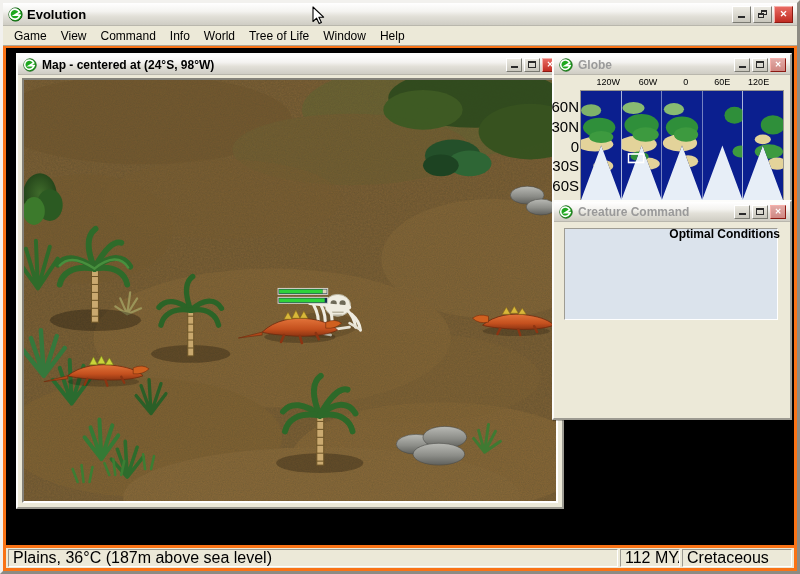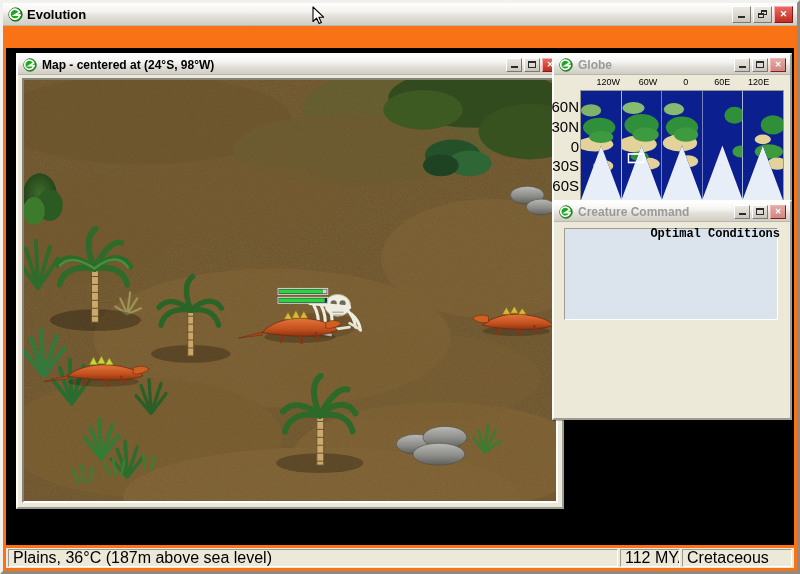--- a/index.html
+++ b/index.html
@@ -103,21 +103,21 @@
   .globe-plot-wrap{position:absolute;left:22px;right:2px;top:13px;bottom:2px;
     border:1px solid #9a988f;background:#dfeaf5;overflow:hidden;}
   .globe-lataxis{position:absolute;left:0;top:13px;bottom:2px;width:22px;}
   .globe-lataxis span{
     position:absolute;right:1px;font-size:15px;color:#000;transform:translateY(-50%);
     white-space:nowrap;
   }
 
   
   #creature-window{left:546px;top:152px;width:240px;height:220px;}
-  .cc-body{position:absolute;left:4px;top:22px;right:4px;bottom:4px;background:#ece9d8;font-family:Liberation Mono, monospace;}
+  .cc-body{position:absolute;left:4px;top:22px;right:4px;bottom:4px;background:#ece9d8;}
   .cc-display{
     position:absolute;left:6px;top:4px;right:8px;height:92px;
     background:#dbe3ec;
     border:1px solid;
     border-color:#9e9c93 #ffffff #ffffff #9e9c93;
     box-sizing:border-box;
   }
   .cc-optimal{
     position:absolute;right:6px;top:3px;font-size:12px;font-weight:bold;color:#000;
     white-space:nowrap;
@@ -184,20 +184,30 @@
         <span class="tbtn">
             <i class="min"></i>
           </span>
         <span class="tbtn">
             <i class="rest"></i>
           </span>
         <span class="tbtn close">✕</span>
       </span>
     </div>
 
+    <div class="menubar">
+      <div class="menuitem">Game</div>
+      <div class="menuitem">View</div>
+      <div class="menuitem">Command</div>
+      <div class="menuitem">Info</div>
+      <div class="menuitem">World</div>
+      <div class="menuitem">Tree of Life</div>
+      <div class="menuitem">Window</div>
+      <div class="menuitem">Help</div>
+    </div>
 
     <div class="mdi">
 
       <div class="child" id="map-window">
         <div class="titlebar inner">
           <span class="title-ico">
             <svg width="14" height="14" viewBox="0 0 15 15">
               <circle cx="7.5" cy="7.5" r="6.6" fill="#1fa81f" stroke="#0b5c0b" stroke-width="1"></circle>
               <path d="M11.2 9.6 A5 5 0 1 1 11.4 5.2 L6.6 8.2 L12.2 8.2" fill="none" stroke="#ffffff" stroke-width="1.7" stroke-linecap="round"></path>
             </svg>

